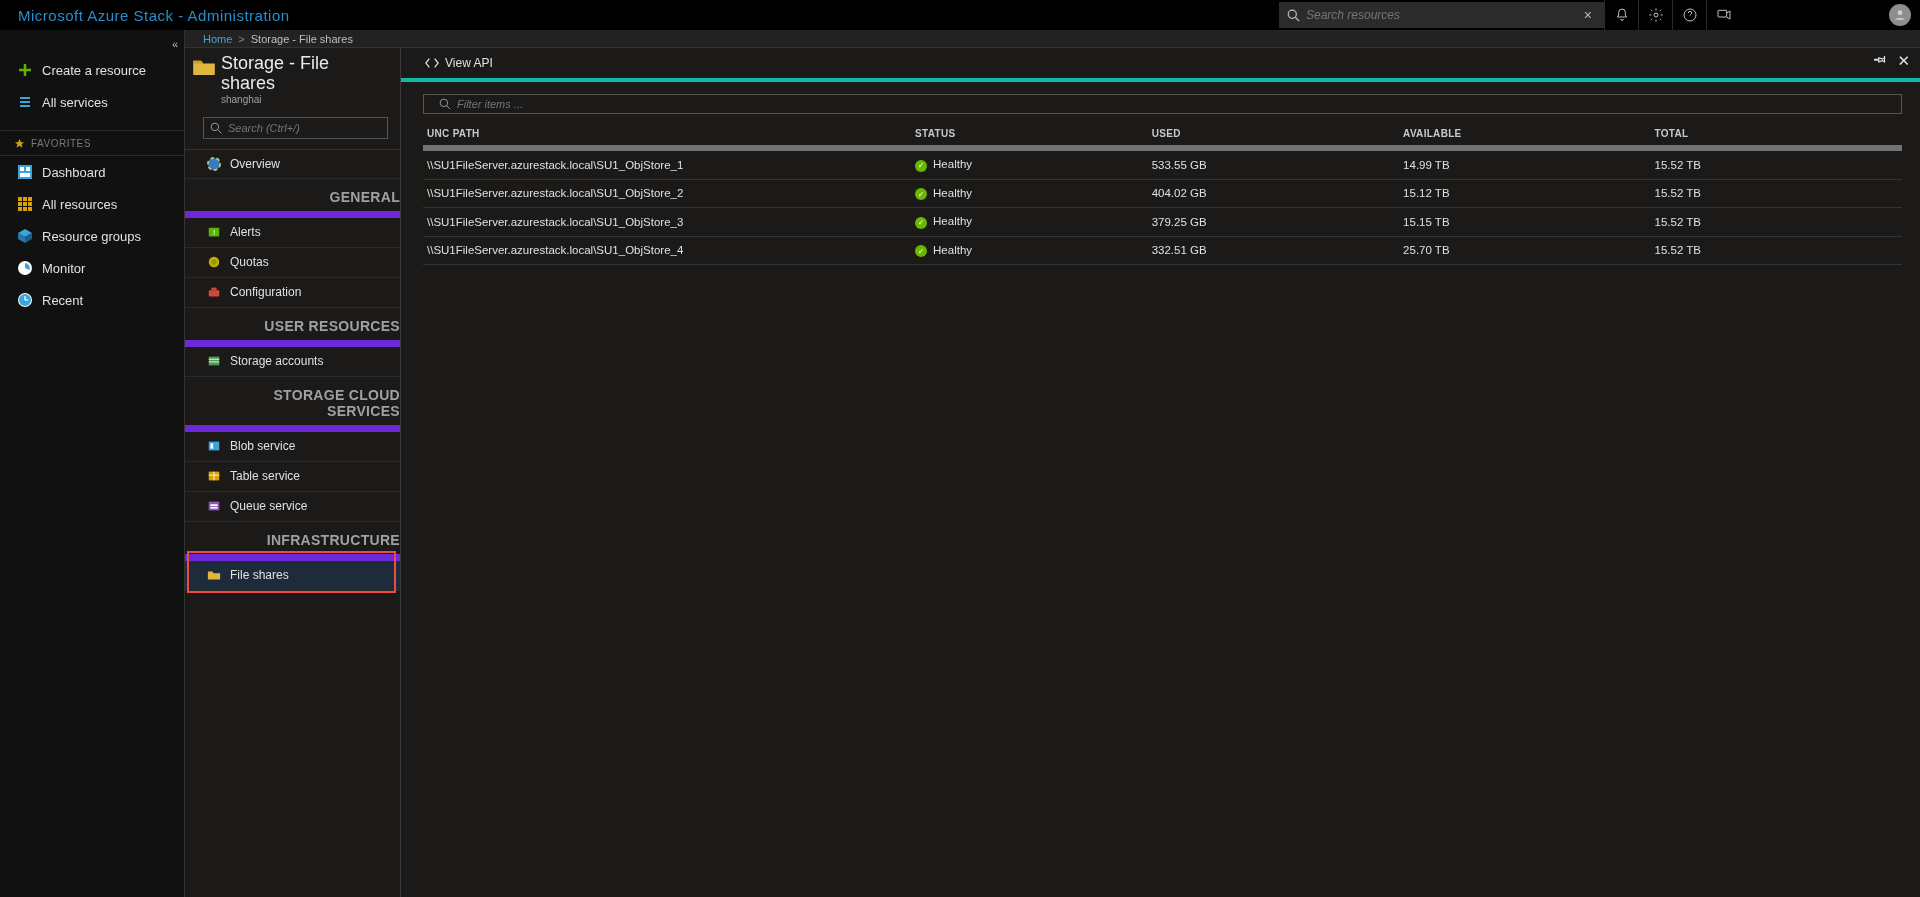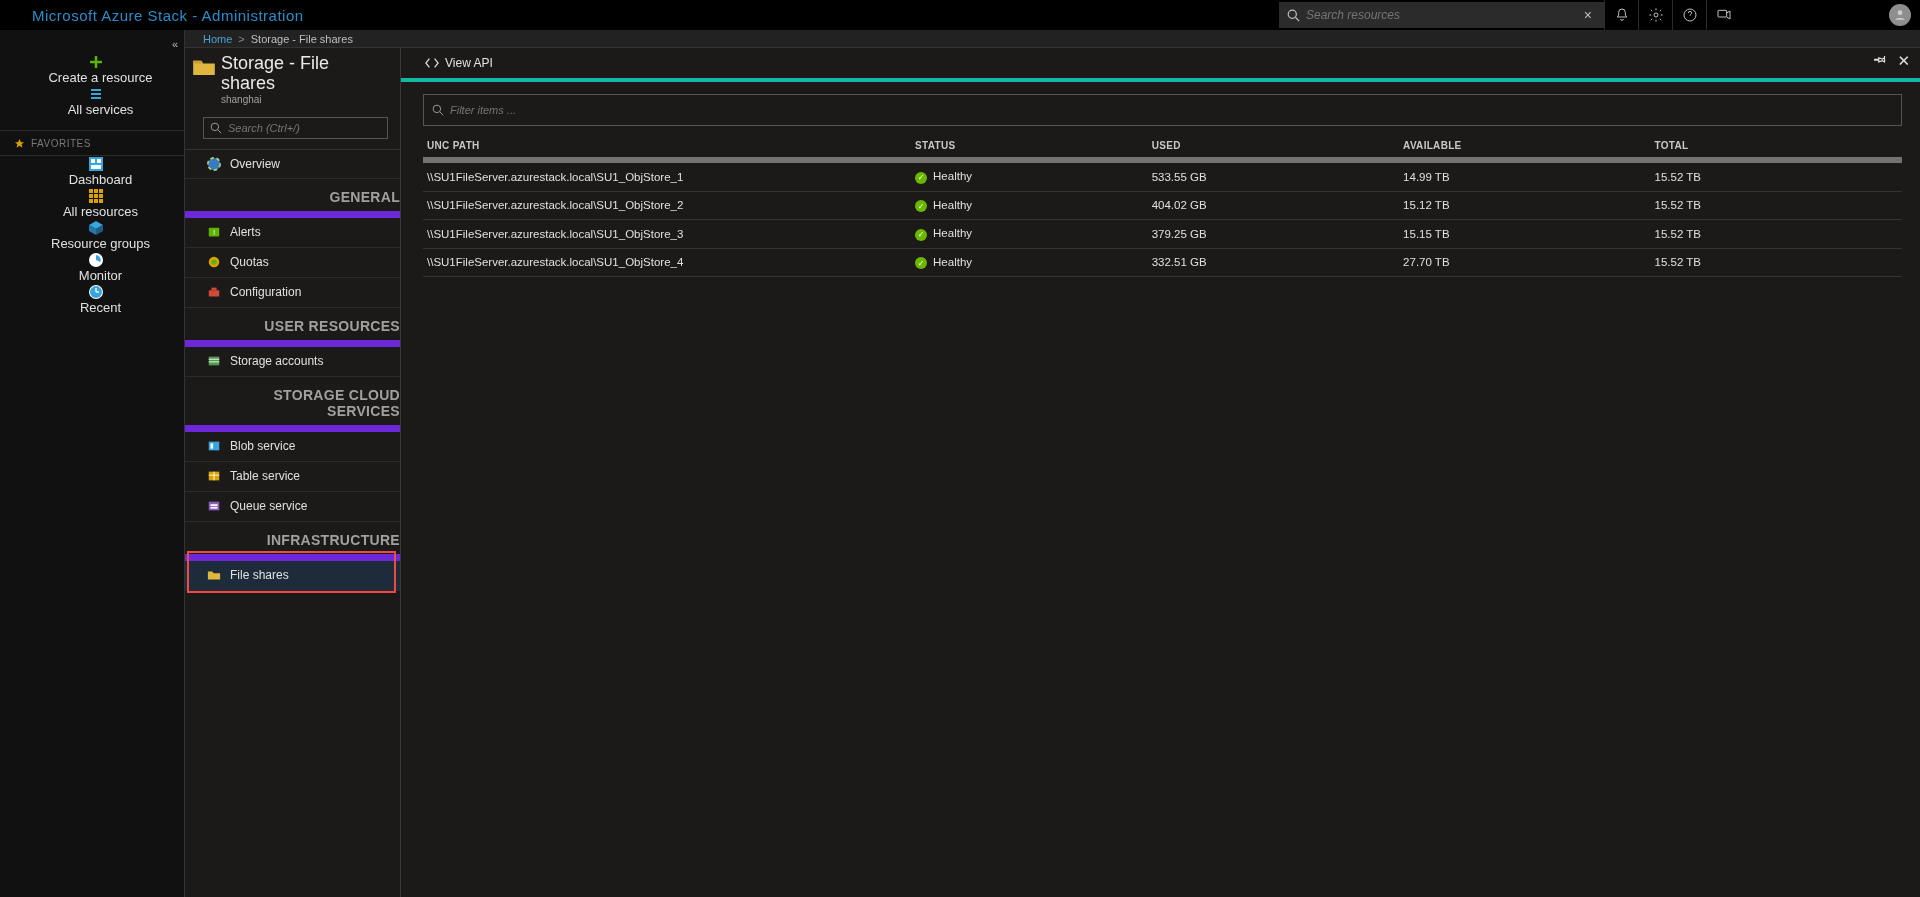--- a/index.html
+++ b/index.html
@@ -1,39 +1,39 @@
 <!DOCTYPE html>
 <html><head>
 <meta charset="utf-8">
 <style>
 * { margin: 0; padding: 0; box-sizing: border-box; font-family: "Segoe UI", Arial, sans-serif; }
 html, body { width: 1920px; height: 897px; overflow: hidden; background: #1b1a19; color: #d0d0d0; }
 
 
-.top-bar { height: 30px; background: #000; display: flex; align-items: center; padding-left: 32px; }
+.top-bar { height: 30px; background: #000; display: flex; align-items: center; padding-left: 18px; }
 .top-title { font-size: 15px; color: #288ecb; letter-spacing: .5px; }
 .top-search-wrap { margin-left: auto; display: flex; align-items: center; height: 38px; }
 .top-search { width: 325px; height: 26px; background: #2b2b2b; border: none; display: flex; align-items: center; padding: 0 8px; color: #bfbfbf; }
 .top-search svg { width: 13px; height: 13px; fill: #bfbfbf; margin-right: 6px; }
 .top-search input { flex: 1; background: transparent; border: none; outline: none; color: #bfbfbf; font-size: 12px; font-style: italic; }
 .top-search .clear { font-size: 14px; color: #bfbfbf; cursor: pointer; padding: 0 4px; }
 .top-icons { display: flex; align-items: center; height: 30px; }
 .top-icons .cell { width: 34px; height: 30px; display: flex; align-items: center; justify-content: center; border-left: 1px solid #2a2a2a; }
 .top-icons svg { width: 16px; height: 16px; stroke: #cfcfcf; fill: none; stroke-width: 1.4; }
 .avatar-cell { width: 40px; height: 30px; display: flex; align-items: center; justify-content: center; margin-left: 140px; }
 .avatar { width: 22px; height: 22px; border-radius: 50%; background: #8e8e8e; display: flex; align-items: center; justify-content: center; }
 .avatar svg { width: 14px; height: 14px; fill: #cfcfcf; }
 
 
 .body { display: flex; height: calc(100% - 30px); }
 
 
 .global-nav { width: 185px; background: #111; border-right: 1px solid #333; display: flex; flex-direction: column; position: relative; }
 .collapse-toggle { position: absolute; top: 8px; right: 6px; font-size: 11px; color: #bfbfbf; }
-.gn-item { display: flex; align-items: center; height: 32px; padding-left: 17px; font-size: 13px; color: #e0e0e0; cursor: pointer; flex-direction: column; }
+.gn-item { display: flex; align-items: center; height: 32px; padding-left: 17px; font-size: 13px; color: #e0e0e0; cursor: pointer; }
 .gn-item svg { width: 16px; height: 16px; margin-right: 9px; fill: #39a5dd; }
 .gn-item.create svg { stroke: #5db300; fill: none; stroke-width: 2.5; }
 .fav-sep { display: flex; align-items: center; height: 26px; padding-left: 14px; font-size: 10px; letter-spacing: .5px; color: #7a7a7a; border-top: 1px solid #2a2a2a; border-bottom: 1px solid #2a2a2a; margin-top: 12px; }
 .fav-sep svg { width: 11px; height: 11px; fill: #d8a300; margin-right: 6px; }
 .gn-item.monitor svg, .gn-item.recent svg { fill: #fff; }
 .gn-item.allres svg { fill: #d8a300; }
 
 
 .content-area { flex: 1; display: flex; flex-direction: column; background: #1b1a19; }
 .breadcrumb { height: 18px; display: flex; align-items: center; padding-left: 18px; background: #222; font-size: 11px; color: #bfbfbf; border-bottom: 1px solid #333; }
@@ -58,21 +58,21 @@
 .rm-item.selected { background: #1e2b3a; }
 .highlight-box { position: absolute; border: 2px solid #f04a46; pointer-events: none; }
 
 
 .main-blade { flex: 1; display: flex; flex-direction: column; position: relative; background: #1b1a19; }
 .blade-cmds { position: absolute; top: 4px; right: 10px; display: flex; gap: 10px; }
 .blade-cmds span { color: #e0e0e0; font-size: 15px; cursor: pointer; }
 .toolbar { height: 34px; display: flex; align-items: center; padding-left: 24px; border-bottom: 4px solid #14b8a6; }
 .toolbar-btn { display: flex; align-items: center; font-size: 12px; color: #e0e0e0; cursor: pointer; }
 .toolbar-btn svg { width: 14px; height: 14px; fill: #e0e0e0; margin-right: 6px; }
-.filter-box { margin: 12px 18px 0 22px; height: 32px; border: 1px solid #555; display: flex; align-items: center; padding: 0 8px; }
+.filter-box { margin: 12px 18px 0 22px; height: 20px; border: 1px solid #555; display: flex; align-items: center; padding: 0 15px; }
 .filter-box svg { width: 12px; height: 12px; fill: #999; margin-right: 6px; }
 .filter-box input { flex: 1; background: transparent; border: none; outline: none; color: #bfbfbf; font-size: 11px; font-style: italic; }
 table.grid { width: calc(100% - 40px); margin: 8px 18px 0 22px; border-collapse: collapse; font-size: 12px; color: #e0e0e0; }
 table.grid th { text-align: left; font-size: 10px; font-weight: 600; letter-spacing: .3px; color: #c8c8c8; padding: 6px 4px; border-bottom: 6px solid #737373; }
 table.grid td { padding: 7px 4px; border-bottom: 1px solid #333; font-size: 11.5px; }
 .status-dot { display: inline-flex; align-items: center; justify-content: center; width: 12px; height: 12px; border-radius: 50%; background: #6bb700; color: #fff; font-size: 8px; margin-right: 6px; }
 </style>
 </head>
 <body>
 
@@ -381,21 +381,21 @@
                 <td>\\SU1FileServer.azurestack.local\SU1_ObjStore_3</td>
                 <td><span class="status-dot">✓</span>Healthy</td>
                 <td>379.25 GB</td>
                 <td>15.15 TB</td>
                 <td>15.52 TB</td>
               </tr>
               <tr>
                 <td>\\SU1FileServer.azurestack.local\SU1_ObjStore_4</td>
                 <td><span class="status-dot">✓</span>Healthy</td>
                 <td>332.51 GB</td>
-                <td>27.70 TB</td>
+                <td>25.70 TB</td>
                 <td>15.52 TB</td>
               </tr>
             </tbody>
         </table>
       </div>
 
     </div>
   </div>
 </div>
 

